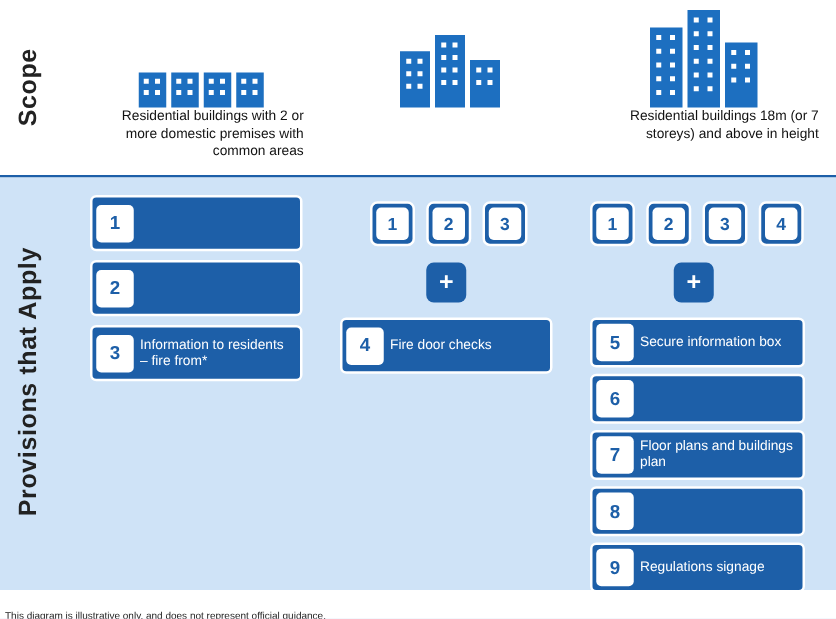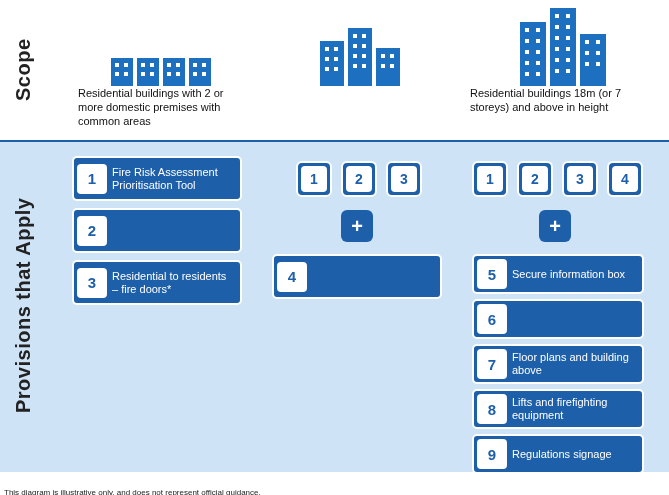--- a/index.html
+++ b/index.html
@@ -46,21 +46,21 @@
   .provisions-label {
     left: 6px; top: 150px;
     width: 34px; height: 310px;
     font-size: 20px;
     line-height: 34px;
   }
 
   .scope-col {
     position: absolute;
     top: 8px;
-    text-align: left;
+    text-align: right;
   }
   .scope-col .caption {
     font-size: 11px;
     color: #111111;
     line-height: 14px;
   }
   .bldg-row {
     height: 78px;
     display: flex;
     align-items: flex-end;
@@ -272,43 +272,43 @@
       </div>
       <div class="caption">Residential buildings  18m (or 7 storeys) and above in height</div>
     </div>
   </div>
 
   <div class="prov-band">
     <div class="side-label provisions-label" style="left:6px; top:8px; height:310px;">Provisions that Apply</div>
 
     <div class="numbox" style="position:absolute; left:72px; top:14px; width:170px; height:45px;">
       <div class="num">1</div>
-      <div class="txt">Fire Risk Assessment Prioritisation Tool</div>
     </div>
     <div class="numbox" style="position:absolute; left:72px; top:66px; width:170px; height:45px;">
       <div class="num">2</div>
     </div>
     <div class="numbox" style="position:absolute; left:72px; top:118px; width:170px; height:45px;">
       <div class="num">3</div>
-      <div class="txt">Residential to residents – fire doors*</div>
+      <div class="txt">Information to residents – fire from*</div>
     </div>
 
     <div class="chip" style="left:296px; top:19px;">
       <span>1</span>
     </div>
     <div class="chip" style="left:341px; top:19px;">
       <span>2</span>
     </div>
     <div class="chip" style="left:386px; top:19px;">
       <span>3</span>
     </div>
     <div class="plus" style="left:341px; top:68px;">+</div>
 
     <div class="numbox" style="position:absolute; left:272px; top:112px; width:170px; height:45px;">
       <div class="num">4</div>
+      <div class="txt">Fire door checks</div>
     </div>
 
     <div class="chip" style="left:472px; top:19px;">
       <span>1</span>
     </div>
     <div class="chip" style="left:517px; top:19px;">
       <span>2</span>
     </div>
     <div class="chip" style="left:562px; top:19px;">
       <span>3</span>
@@ -320,25 +320,24 @@
 
     <div class="numbox" style="position:absolute; left:472px; top:112px; width:172px; height:40px;">
       <div class="num">5</div>
       <div class="txt">Secure information box</div>
     </div>
     <div class="numbox" style="position:absolute; left:472px; top:157px; width:172px; height:40px;">
       <div class="num">6</div>
     </div>
     <div class="numbox" style="position:absolute; left:472px; top:202px; width:172px; height:40px;">
       <div class="num">7</div>
-      <div class="txt">Floor plans and building  above</div>
+      <div class="txt">Floor plans and buildings  plan</div>
     </div>
     <div class="numbox" style="position:absolute; left:472px; top:247px; width:172px; height:40px;">
       <div class="num">8</div>
-      <div class="txt">Lifts and firefighting equipment</div>
     </div>
     <div class="numbox" style="position:absolute; left:472px; top:292px; width:172px; height:40px;">
       <div class="num">9</div>
       <div class="txt">Regulations signage</div>
     </div>
 
   </div>
 
   <div class="footer">
     <div>This diagram is illustrative only, and does not represent official guidance.</div>

